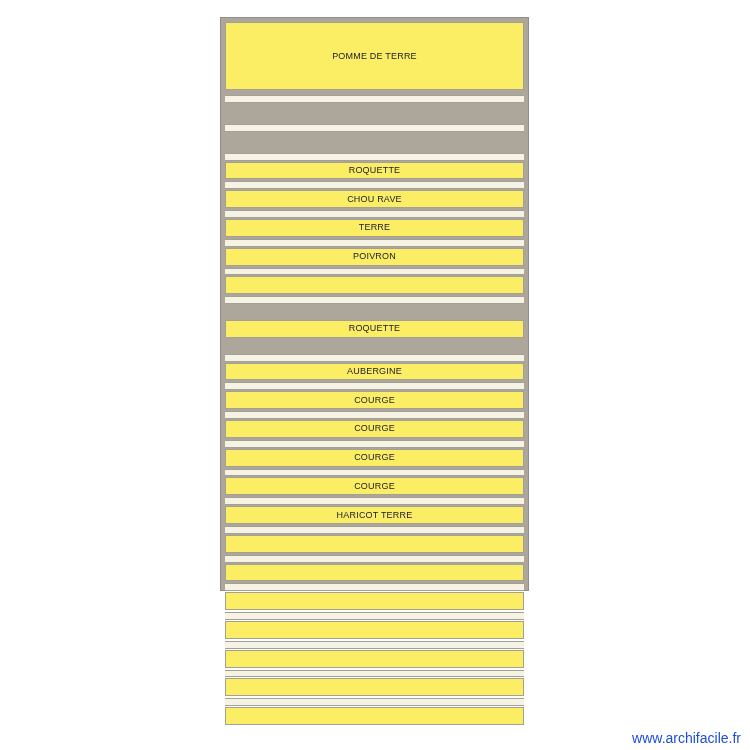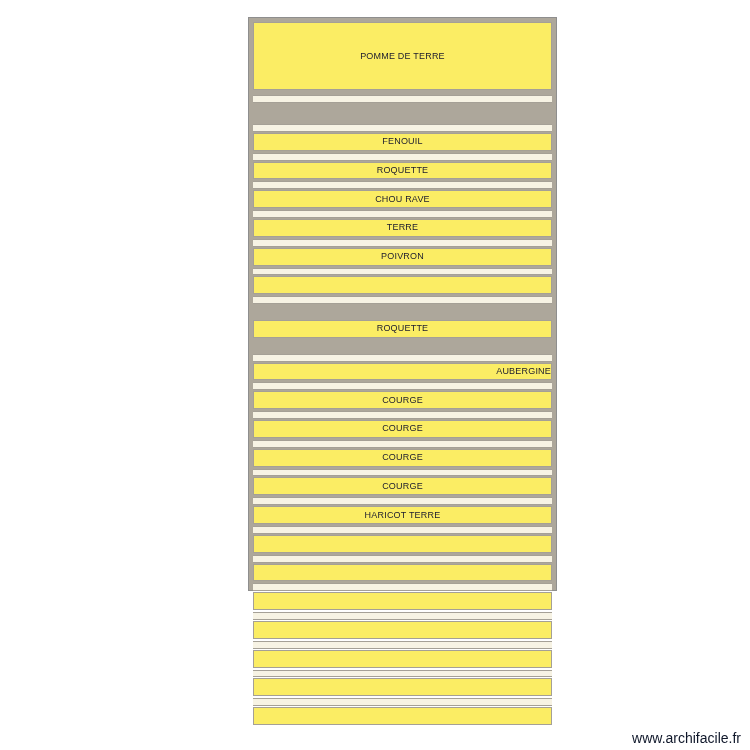--- a/index.html
+++ b/index.html
@@ -79,40 +79,37 @@
   .room.big .room-label {
     font-size: 9px;
   }
 
   #watermark {
     position: absolute;
     right: 9px;
     bottom: 4px;
     font-family: "Liberation Sans", sans-serif;
     font-size: 14px;
-    color: #0f172a;
+    color: #1d4ed8;
     letter-spacing: 0px;
     white-space: nowrap;
   }
 </style>
 </head>
 <body>
 
 <div id="canvas">
 
-  <div id="plan" style="left: 220px; top: 17px; width: 309px; height: 574px; margin-left: 28px;">
+  <div id="plan" style="left: 220px; top: 17px; width: 309px; height: 574px;">
     <div id="rooms">
         <div class="room big" style="top: 0px; height: 68.3197px;">
           <span class="room-label">POMME DE TERRE</span>
         </div>
         <div class="wall" style="top: 73.2704px; height: 7.92113px;"></div>
         <div class="wall" style="top: 101.985px; height: 7.92113px;"></div>
-        <div class="room" style="top: 110.896px; height: 17.8225px;">
-          <span class="room-label">FENOUIL</span>
-        </div>
         <div class="wall" style="top: 130.699px; height: 7.92113px;"></div>
         <div class="room" style="top: 139.61px; height: 17.8225px;">
           <span class="room-label">ROQUETTE</span>
         </div>
         <div class="wall" style="top: 159.413px; height: 7.92113px;"></div>
         <div class="room" style="top: 168.324px; height: 17.8225px;">
           <span class="room-label">CHOU RAVE</span>
         </div>
         <div class="wall" style="top: 188.127px; height: 7.92113px;"></div>
         <div class="room" style="top: 197.038px; height: 17.8225px;">
@@ -125,21 +122,21 @@
         <div class="wall" style="top: 245.555px; height: 7.92113px;"></div>
         <div class="room" style="top: 254.466px; height: 17.8225px;">
           <span class="room-label"></span>
         </div>
         <div class="wall" style="top: 274.269px; height: 7.92113px;"></div>
         <div class="wall" style="top: 302.983px; height: 7.92113px;"></div>
         <div class="room" style="top: 298px; height: 17.8225px; justify-content: center;">
           <span class="room-label">ROQUETTE</span>
         </div>
         <div class="wall" style="top: 331.697px; height: 7.92113px;"></div>
-        <div class="room" style="top: 340.608px; height: 17.8225px; justify-content: flex-end;">
+        <div class="room" style="top: 340.608px; height: 17.8225px;">
           <span class="room-label">AUBERGINE</span>
         </div>
         <div class="wall" style="top: 360.411px; height: 7.92113px;"></div>
         <div class="room" style="top: 369.323px; height: 17.8225px;">
           <span class="room-label">COURGE</span>
         </div>
         <div class="wall" style="top: 389.125px; height: 7.92113px;"></div>
         <div class="room" style="top: 398.037px; height: 17.8225px;">
           <span class="room-label">COURGE</span>
         </div>

